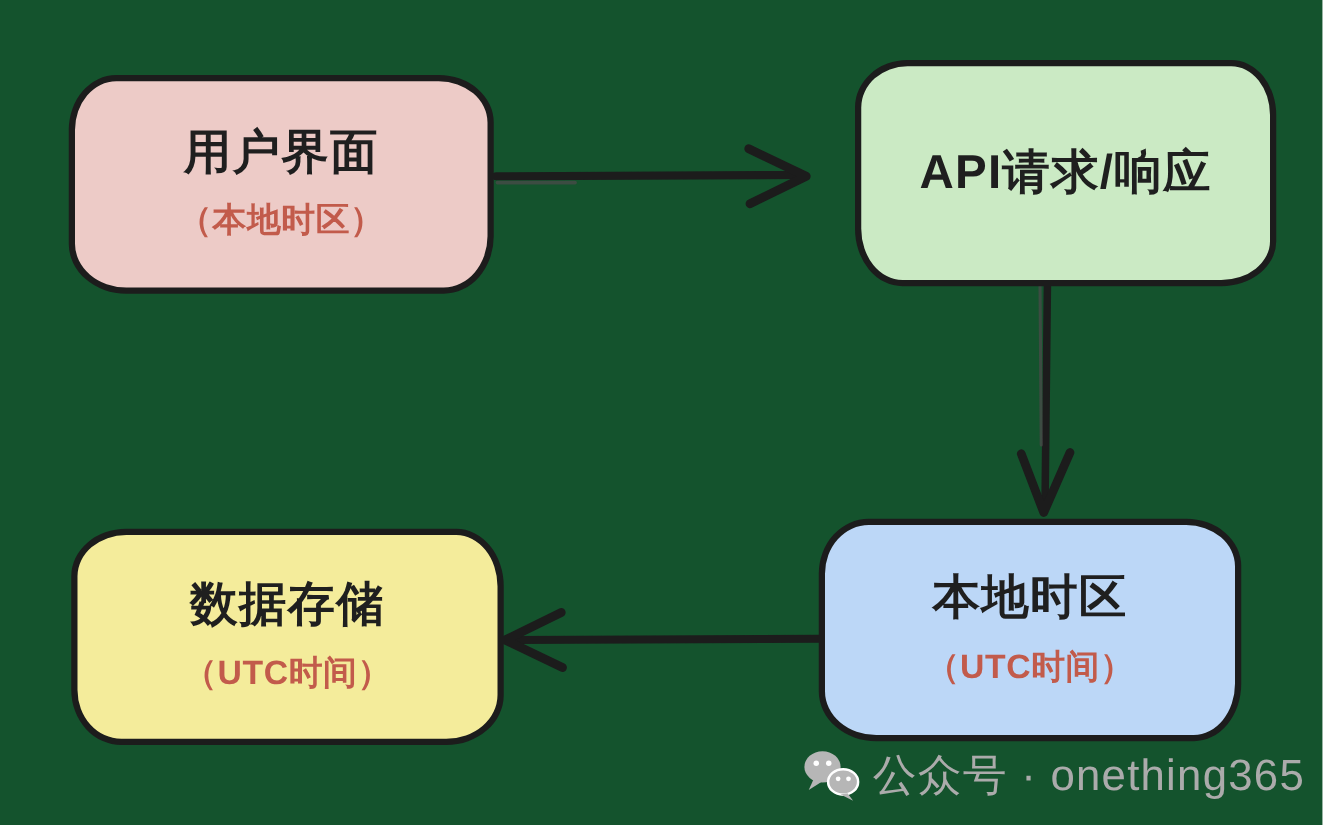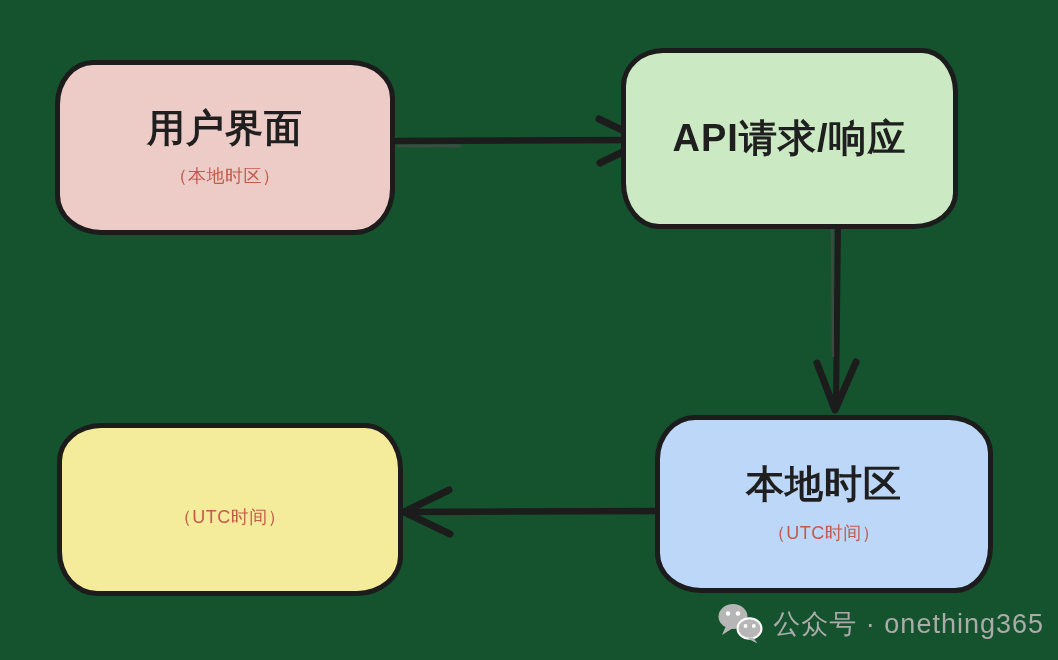--- a/index.html
+++ b/index.html
@@ -33,33 +33,33 @@
     text-align: center;
   }
   .node .title {
     font-size: 38px;
     font-weight: 600;
     color: #1f1f1f;
     letter-spacing: 1px;
     line-height: 1.15;
   }
   .node .subtitle {
-    font-size: 18px;
-    font-weight: 400;
+    font-size: 27px;
+    font-weight: 700;
     color: #c25b4b;
     margin-top: 14px;
     letter-spacing: 0.5px;
   }
   .node-user-interface {
     left: 55px; top: 60px;
     width: 340px; height: 175px;
     border-radius: 38px 44px 40px 46px / 44px 38px 46px 40px;
   }
   .node-api {
-    left: 621px; top: 48px;
+    left: 684px; top: 48px;
     width: 337px; height: 181px;
     border-radius: 42px 36px 44px 38px / 38px 44px 36px 46px;
   }
   .node-business-logic {
     left: 655px; top: 415px;
     width: 338px; height: 178px;
     border-radius: 40px 44px 38px 46px / 44px 38px 46px 40px;
   }
   .node-data-storage {
     left: 57px; top: 423px;
@@ -67,21 +67,21 @@
     border-radius: 44px 38px 46px 40px / 38px 46px 40px 44px;
   }
   .watermark {
     position: absolute;
     right: 14px;
     bottom: 16px;
     display: flex;
     align-items: center;
     gap: 10px;
     color: #ababab;
-    font-size: 27px;
+    font-size: 35px;
     letter-spacing: 1px;
     user-select: none;
   }
   .watermark .wechat-icon {
     display: block;
   }
 </style>
 </head>
 <body>
 
@@ -117,20 +117,21 @@
   <div class="node node-api" style="background: rgb(203, 234, 196);">
     <div class="title">API请求/响应</div>
   </div>
 
   <div class="node node-business-logic" style="background: rgb(188, 215, 247);">
     <div class="title">本地时区</div>
     <div class="subtitle">（UTC时间）</div>
   </div>
 
   <div class="node node-data-storage" style="background: rgb(244, 236, 155);">
+    <div class="title">数据存储</div>
     <div class="subtitle">（UTC时间）</div>
   </div>
 
   <div class="watermark">
     <svg class="wechat-icon" width="46" height="41" viewBox="0 0 46 41" xmlns="http://www.w3.org/2000/svg">
 
       <ellipse cx="16" cy="13.5" rx="14.5" ry="12.5" fill="#b6b6b6"></ellipse>
       <path d="M9 23 L5 32 L16 25 Z" fill="#b6b6b6"></path>
       <circle cx="11" cy="10.5" r="2.2" fill="#ffffff"></circle>
       <circle cx="21" cy="10.5" r="2.2" fill="#ffffff"></circle>

